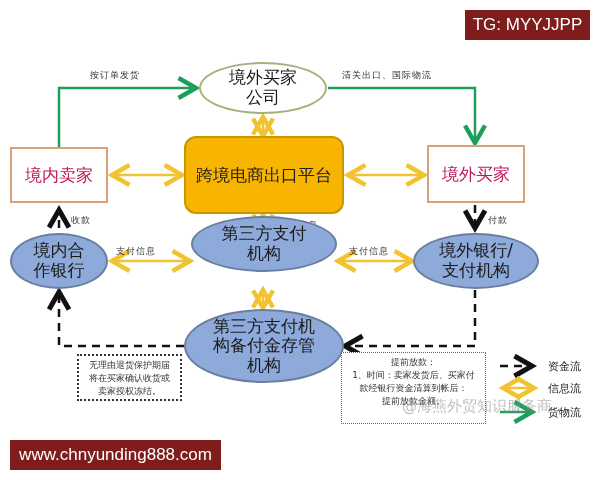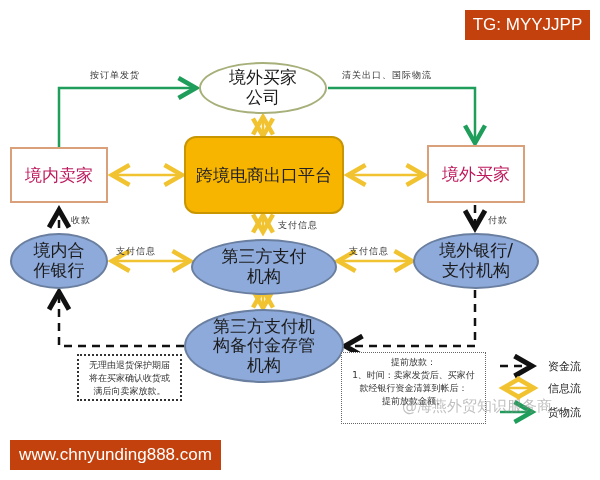--- a/index.html
+++ b/index.html
@@ -28,21 +28,21 @@
   .label {
     position: absolute; font-size: 9px; color: #333; white-space: nowrap;
     font-family: "DejaVu Serif", "Liberation Serif", serif; letter-spacing: 1px;
   }
   .note {
     position: absolute; border: 2px dotted #333; background: #fff; box-sizing: border-box;
     font-size: 9px; color: #333; text-align: center; line-height: 1.45; padding: 3px 2px;
   }
   .note.light { border: 1.5px dotted #666; }
   .wm {
-    position: absolute; background: #c2410c; color: #fff; font-size: 17px;
+    position: absolute; background: #7f1d1d; color: #fff; font-size: 17px;
     font-family: "Liberation Sans", sans-serif; display: flex; align-items: center; justify-content: center;
   }
   .legend-text { position: absolute; font-size: 11px; font-weight: normal; color: #222; }
   .overlay-wm { position: absolute; font-size: 15px; color: rgba(140,140,140,0.55); white-space: nowrap; }
 </style>
 </head>
 <body>
 
 <svg class="lines" viewBox="0 0 600 480">
   <defs>
@@ -111,21 +111,21 @@
 <div class="label" style="left:488px; top:214px;">付款</div>
 <div class="label" style="left:278px; top:219px;">支付信息</div>
 
 <div class="ellipse blue" style="left:10px; top:233px; width:98px; height:56px;">
   <div>
     <div>境内合</div>
     <div>作银行</div>
   </div>
 </div>
 
-<div class="ellipse blue" style="left:191px; top:239px; width:146px; height:56px;">
+<div class="ellipse blue" style="left:191px; top:216px; width:146px; height:56px;">
   <div>
     <div>第三方支付</div>
     <div>机构</div>
   </div>
 </div>
 
 <div class="ellipse blue" style="left:413px; top:233px; width:126px; height:56px;">
   <div>
     <div>境外银行/</div>
     <div>支付机构</div>
@@ -139,21 +139,21 @@
   <div>
     <div>第三方支付机</div>
     <div>构备付金存管</div>
     <div>机构</div>
   </div>
 </div>
 
 <div class="note" style="left:77px; top:354px; width:105px; height:47px;">
   <div>无理由退货保护期届</div>
   <div>将在买家确认收货或</div>
-  <div>满后向卖家放款。</div>
+  <div>卖家授权冻结。</div>
 </div>
 
 <div class="note light" style="left:341px; top:352px; width:145px; height:72px;">
   <div>提前放款：</div>
   <div>1、时间：卖家发货后、买家付</div>
   <div>款经银行资金清算到帐后：</div>
   <div>提前放款金额。</div>
 </div>
 
 <div class="legend-text" style="left:548px; top:359px;">资金流</div>

